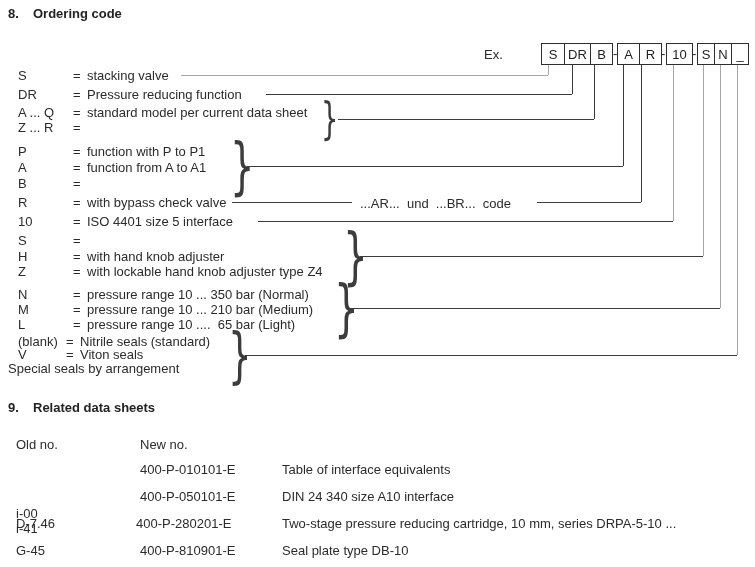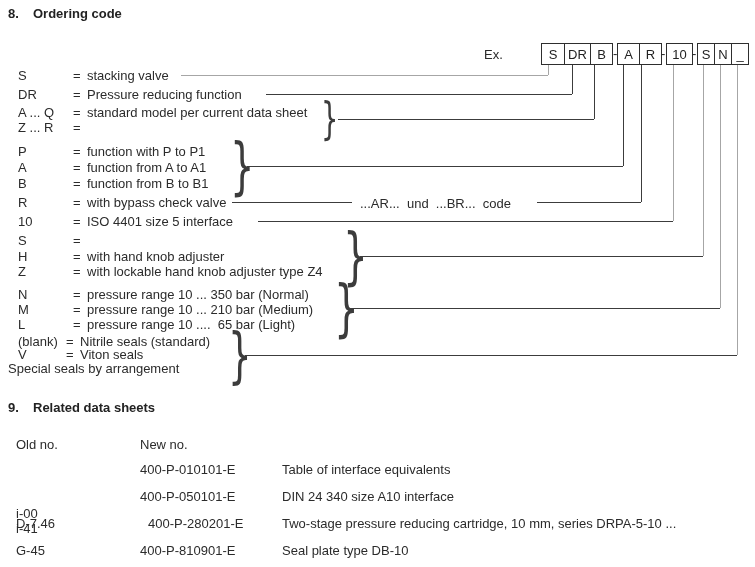--- a/index.html
+++ b/index.html
@@ -60,21 +60,21 @@
   <div class="cell" style="width:16px;">N</div>
   <div class="cell" style="width:16px;">_</div>
 </div>
 
 <div class="orow" style="top:68px;"><span class="code">S</span><span class="eq">=</span><span class="desc">stacking valve</span></div>
 <div class="orow" style="top:87px;"><span class="code">DR</span><span class="eq">=</span><span class="desc">Pressure reducing function</span></div>
 <div class="orow" style="top:105px;"><span class="code">A ... Q</span><span class="eq">=</span><span class="desc">standard model per current data sheet</span></div>
 <div class="orow" style="top:120px;"><span class="code">Z ... R</span><span class="eq">=</span></div>
 <div class="orow" style="top:144px;"><span class="code">P</span><span class="eq">=</span><span class="desc">function with P to P1</span></div>
 <div class="orow" style="top:160px;"><span class="code">A</span><span class="eq">=</span><span class="desc">function from A to A1</span></div>
-<div class="orow" style="top:176px;"><span class="code">B</span><span class="eq">=</span><span class="desc">function from B to B1</span></div>
+<div class="orow" style="top:176px;"><span class="code">B</span><span class="eq">=</span></div>
 <div class="orow" style="top:195px;"><span class="code">R</span><span class="eq">=</span><span class="desc">with bypass check valve</span></div>
 <div class="orow" style="top:214px;"><span class="code">10</span><span class="eq">=</span><span class="desc">ISO 4401 size 5 interface</span></div>
 <div class="orow" style="top:233px;"><span class="code">S</span><span class="eq">=</span></div>
 <div class="orow" style="top:249px;"><span class="code">H</span><span class="eq">=</span><span class="desc">with hand knob adjuster</span></div>
 <div class="orow" style="top:264px;"><span class="code">Z</span><span class="eq">=</span><span class="desc">with lockable hand knob adjuster type Z4</span></div>
 <div class="orow" style="top:287px;"><span class="code">N</span><span class="eq">=</span><span class="desc">pressure range 10 ... 350 bar (Normal)</span></div>
 <div class="orow" style="top:302px;"><span class="code">M</span><span class="eq">=</span><span class="desc">pressure range 10 ... 210 bar (Medium)</span></div>
 <div class="orow" style="top:317px;"><span class="code">L</span><span class="eq">=</span><span class="desc">pressure range 10 ....  65 bar (Light)</span></div>
 <div class="orow seal" style="top:334px;"><span class="code">(blank)</span><span class="eq">=</span><span class="desc">Nitrile seals (standard)</span></div>
 <div class="orow seal" style="top:347px;"><span class="code">V</span><span class="eq">=</span><span class="desc">Viton seals</span></div>
@@ -123,18 +123,18 @@
 
 <span class="tcell" style="left:16px;top:462px;margin-top:44px;">i-00</span>
 <span class="tcell" style="left:140px;top:462px;">400-P-010101-E</span>
 <span class="tcell" style="left:282px;top:462px;">Table of interface equivalents</span>
 
 <span class="tcell" style="left:16px;top:489px;margin-top:32px;">i-41</span>
 <span class="tcell" style="left:140px;top:489px;">400-P-050101-E</span>
 <span class="tcell" style="left:282px;top:489px;">DIN 24 340 size A10 interface</span>
 
 <span class="tcell" style="left:16px;top:516px;">D-7.46</span>
-<span class="tcell" style="left:148px;top:516px;">400-P-280201-E</span>
+<span class="tcell" style="left:136px;top:516px;">400-P-280201-E</span>
 <span class="tcell" style="left:282px;top:516px;">Two-stage pressure reducing cartridge, 10 mm, series DRPA-5-10 ...</span>
 
 <span class="tcell" style="left:16px;top:543px;">G-45</span>
 <span class="tcell" style="left:140px;top:543px;">400-P-810901-E</span>
 <span class="tcell" style="left:282px;top:543px;">Seal plate type DB-10</span>
 
 </body></html>

